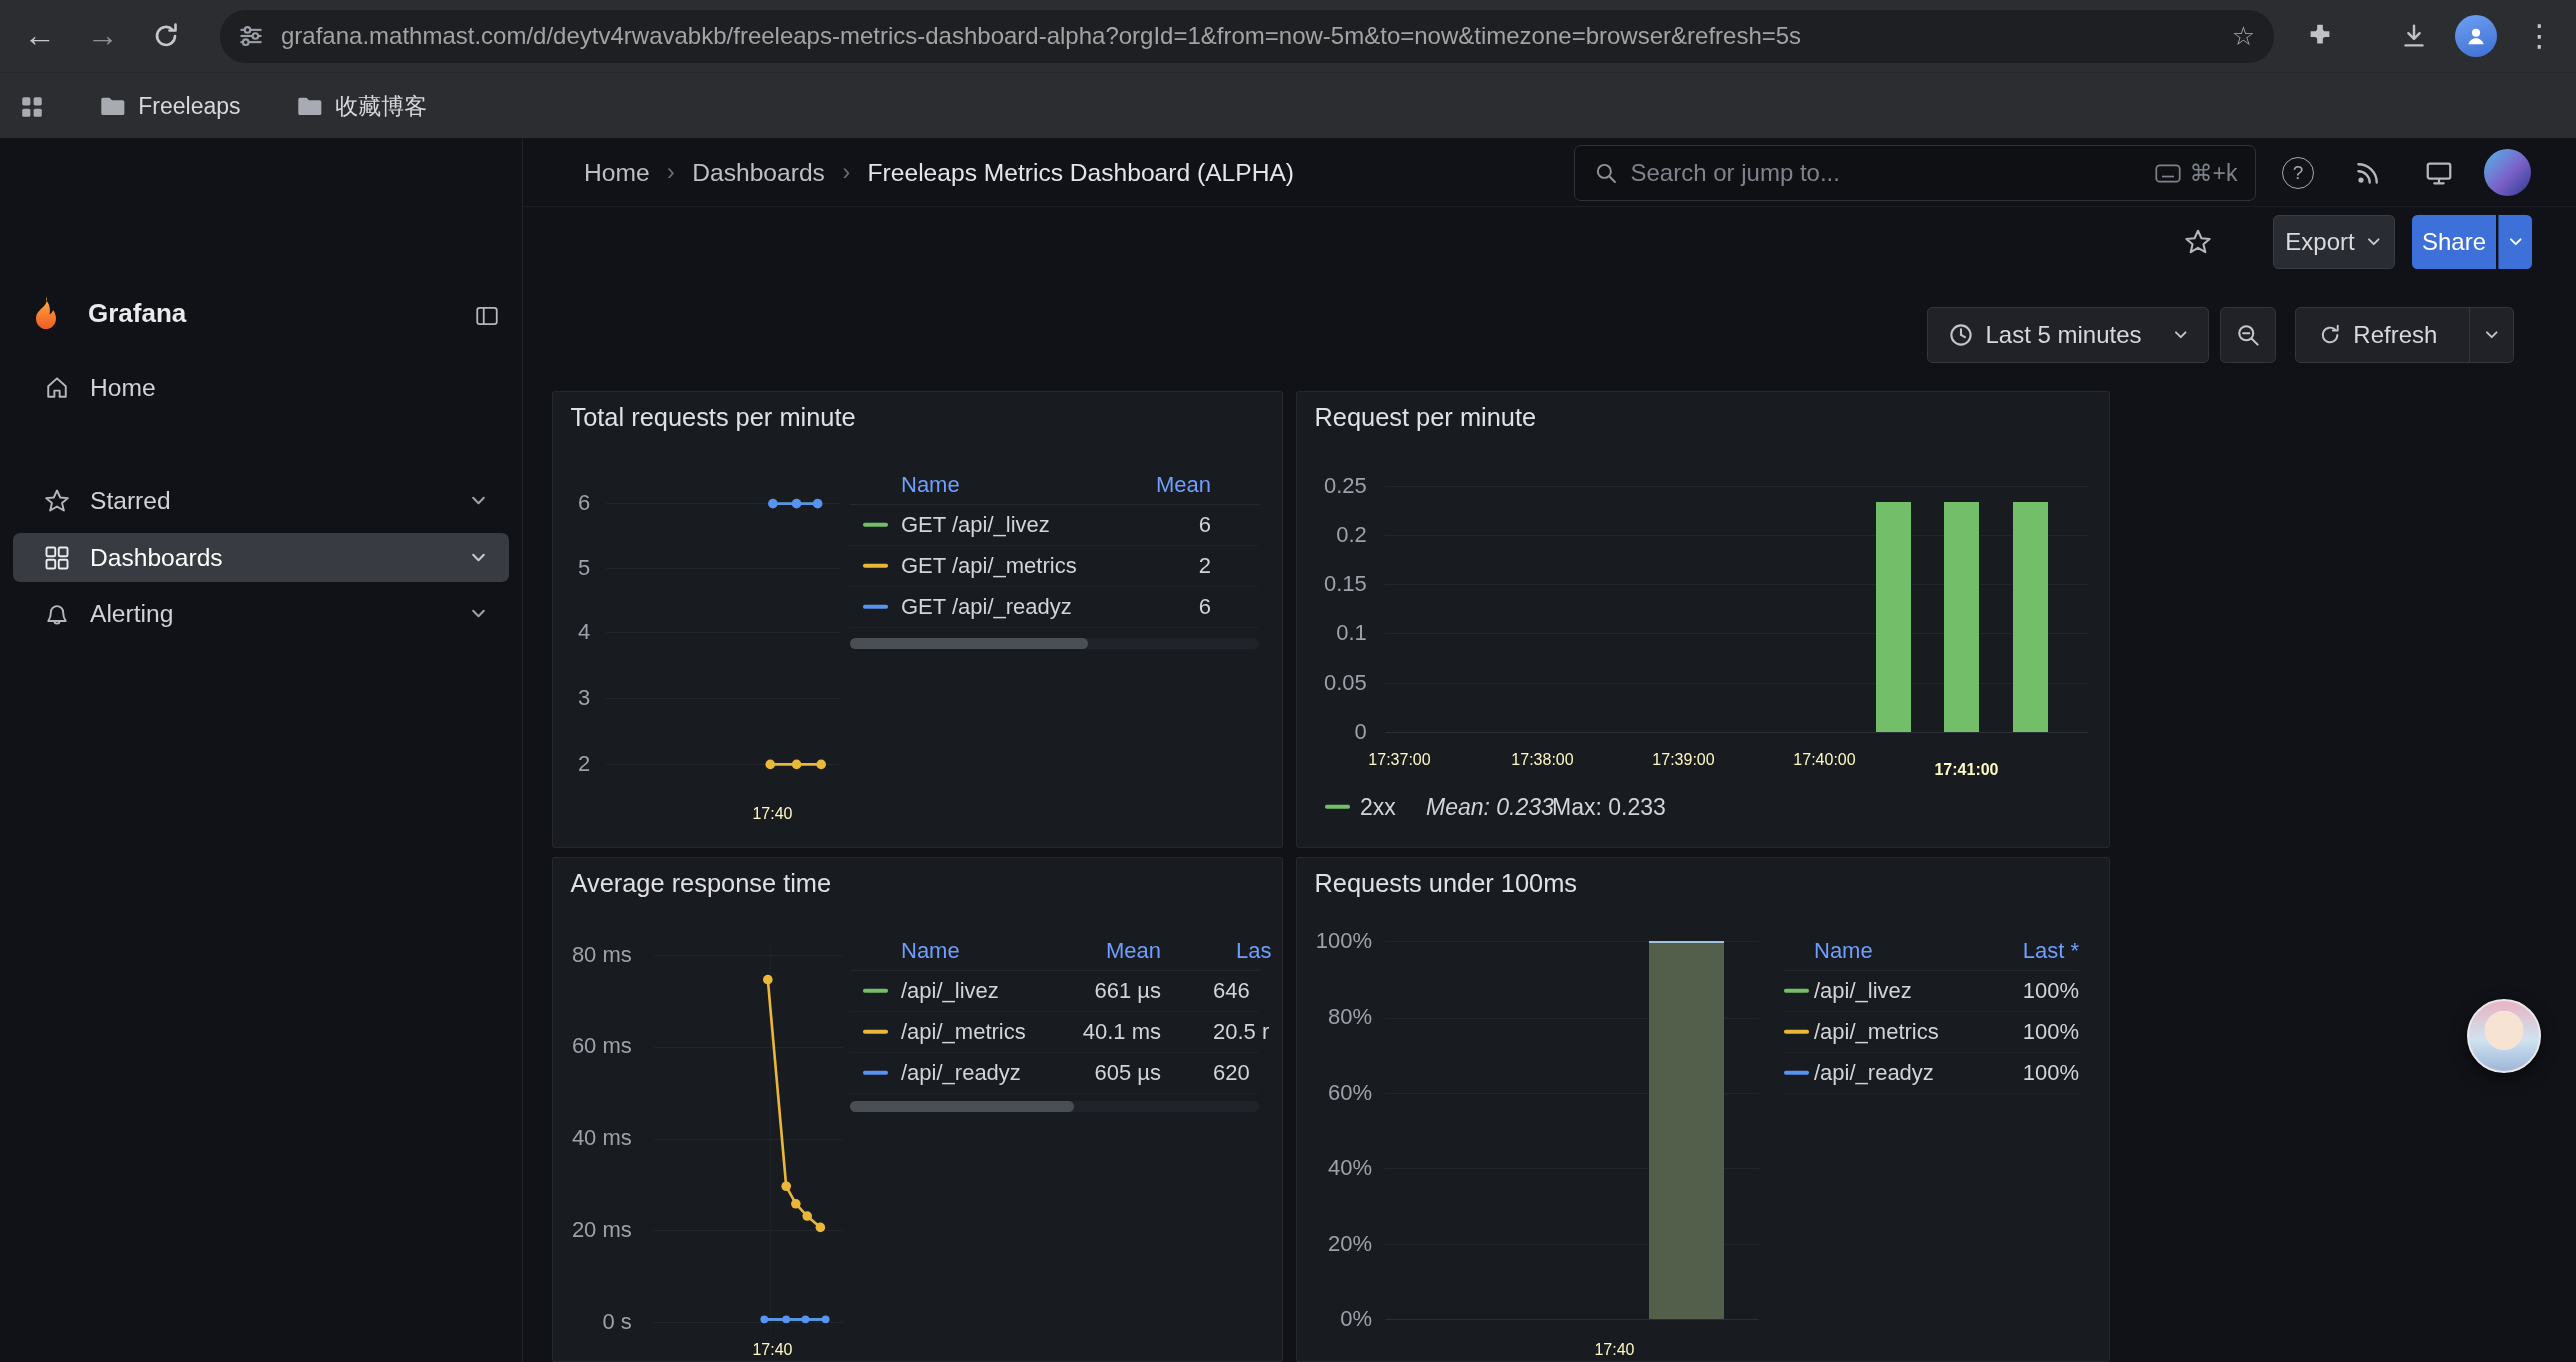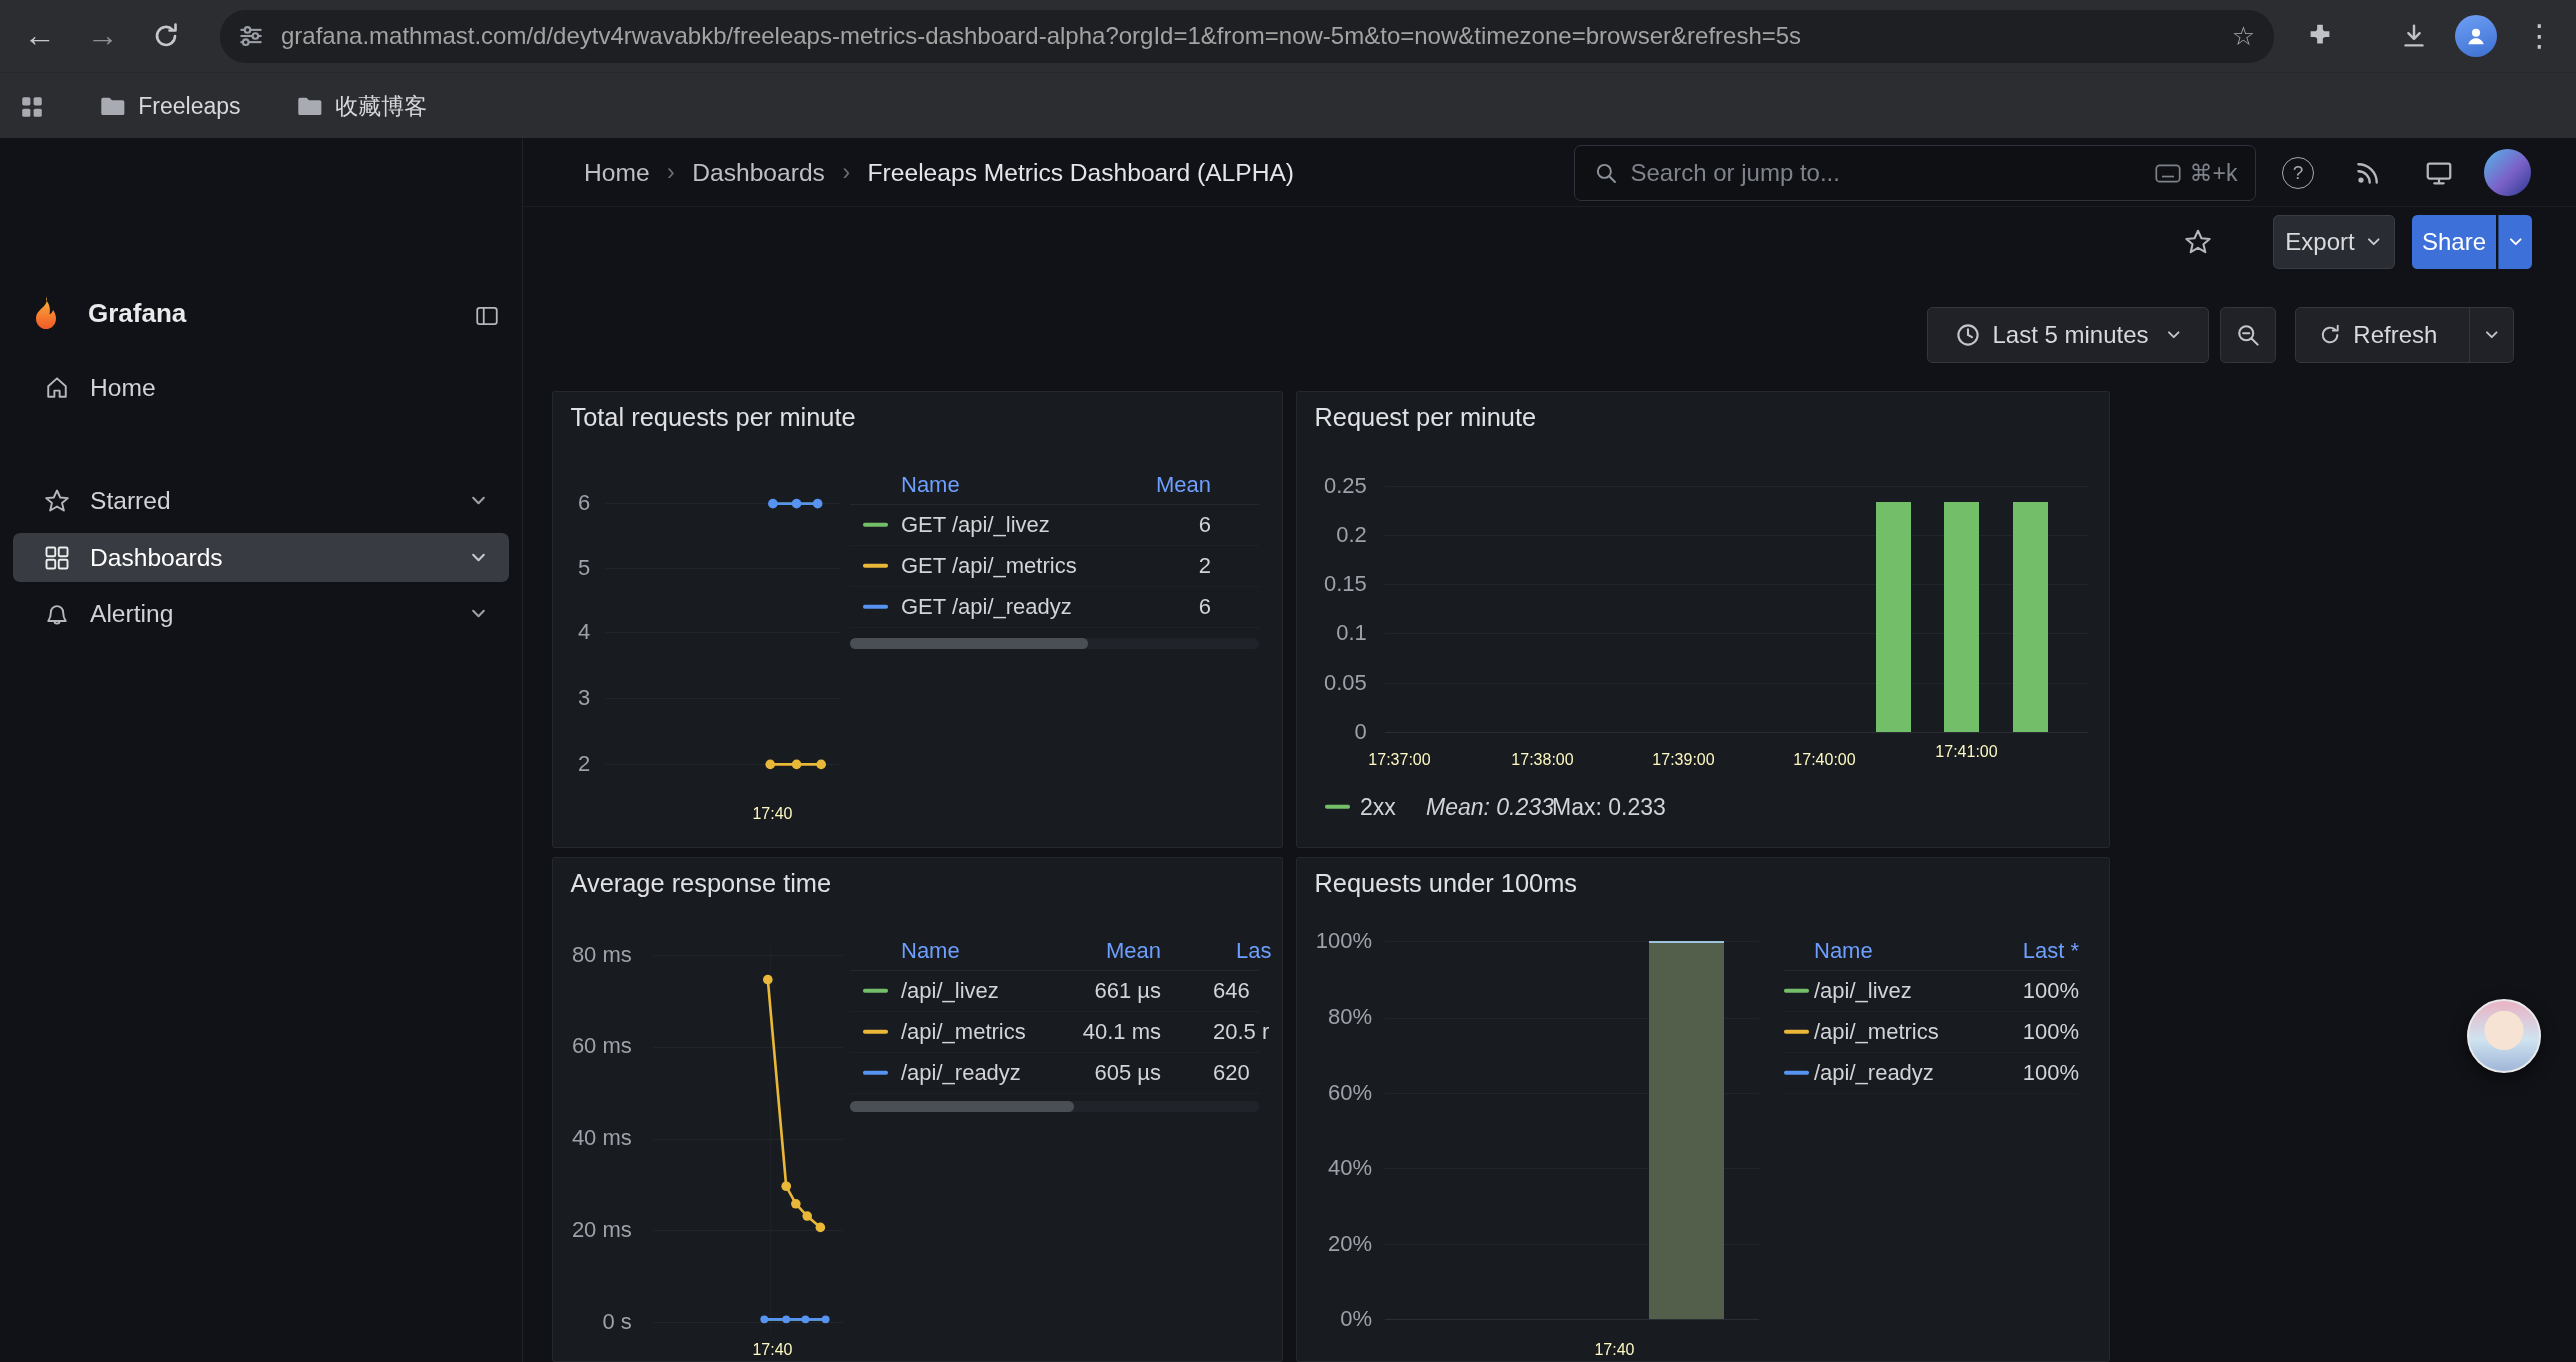--- a/index.html
+++ b/index.html
@@ -271,21 +271,21 @@
   </div>
   <div class="abs btn btn-primary" style="left:2412px;top:215px;width:84px;height:54px;border-radius:5.3px 0 0 5.3px;">
     <span>Share</span>
   </div>
   <div class="abs btn btn-primary" style="left:2498px;top:215px;width:34px;height:54px;border-radius:0 5.3px 5.3px 0;border-left:0.9px solid rgba(0,0,0,0.35);">
     <svg width="17.5" height="17.5" viewBox="0 0 22 22">
         <polyline points="5,8 11,14 17,8" fill="none" stroke="#ffffff" stroke-width="2.4" stroke-linecap="round" stroke-linejoin="round"></polyline>
       </svg>
   </div>
 
-  <div class="abs btn tb-btn" style="left:1927px;top:307px;width:282px;height:56px;justify-content:flex-start;padding:0 26px;">
+  <div class="abs btn tb-btn" style="left:1927px;top:307px;width:282px;height:56px;justify-content:flex-start;padding:0 19px;">
     <svg width="28" height="28" viewBox="0 0 32 32">
       <circle cx="16" cy="16" r="11" fill="none" stroke="#c2c5ca" stroke-width="2.4"></circle>
       <polyline points="16,9.5 16,16 20.5,18.5" fill="none" stroke="#c2c5ca" stroke-width="2.4" stroke-linecap="round"></polyline>
     </svg>
     <span>Last 5 minutes</span>
     <svg style="margin-left:auto;" width="17.5" height="17.5" viewBox="0 0 22 22">
         <polyline points="5,8 11,14 17,8" fill="none" stroke="#c2c5ca" stroke-width="2.4" stroke-linecap="round" stroke-linejoin="round"></polyline>
       </svg>
   </div>
   <div class="abs btn tb-btn ic" style="left:2220px;top:307px;width:56px;height:56px;">
@@ -374,21 +374,21 @@
     <div class="grid" style="left:88px;top:241px;width:703px;"></div>
     <div class="grid" style="left:88px;top:291px;width:703px;"></div>
     <div class="grid" style="left:88px;top:340px;width:703px;background:#2b2e34;"></div>
     <div class="bar" style="left:579px;top:110px;width:35px;height:230px;"></div>
     <div class="bar" style="left:647px;top:110px;width:35px;height:230px;"></div>
     <div class="bar" style="left:716px;top:110px;width:35px;height:230px;"></div>
     <span class="xtick" style="left:41px;top:356px;width:123px;">17:37:00</span>
     <span class="xtick" style="left:184px;top:356px;width:123px;">17:38:00</span>
     <span class="xtick" style="left:325px;top:356px;width:123px;">17:39:00</span>
     <span class="xtick" style="left:466px;top:356px;width:123px;">17:40:00</span>
-    <span class="xtick" style="left:608px;top:348px;width:123px;">17:41:00</span>
+    <span class="xtick" style="left:608px;top:366px;width:123px;font-weight:bold;">17:41:00</span>
     <div class="abs p2-legend" style="left:0;top:400px;width:814px;height:30px;">
       <span class="dash c-g" style="left:28px;top:15px;"></span>
       <span style="left:63px;">2xx</span>
       <span style="left:129px;font-style:italic;">Mean: 0.233</span>
       <span style="left:255px;">Max: 0.233</span>
     </div>
   </section>
 
 
   <section class="panel" style="left:552px;top:857px;width:731px;height:505px;">

